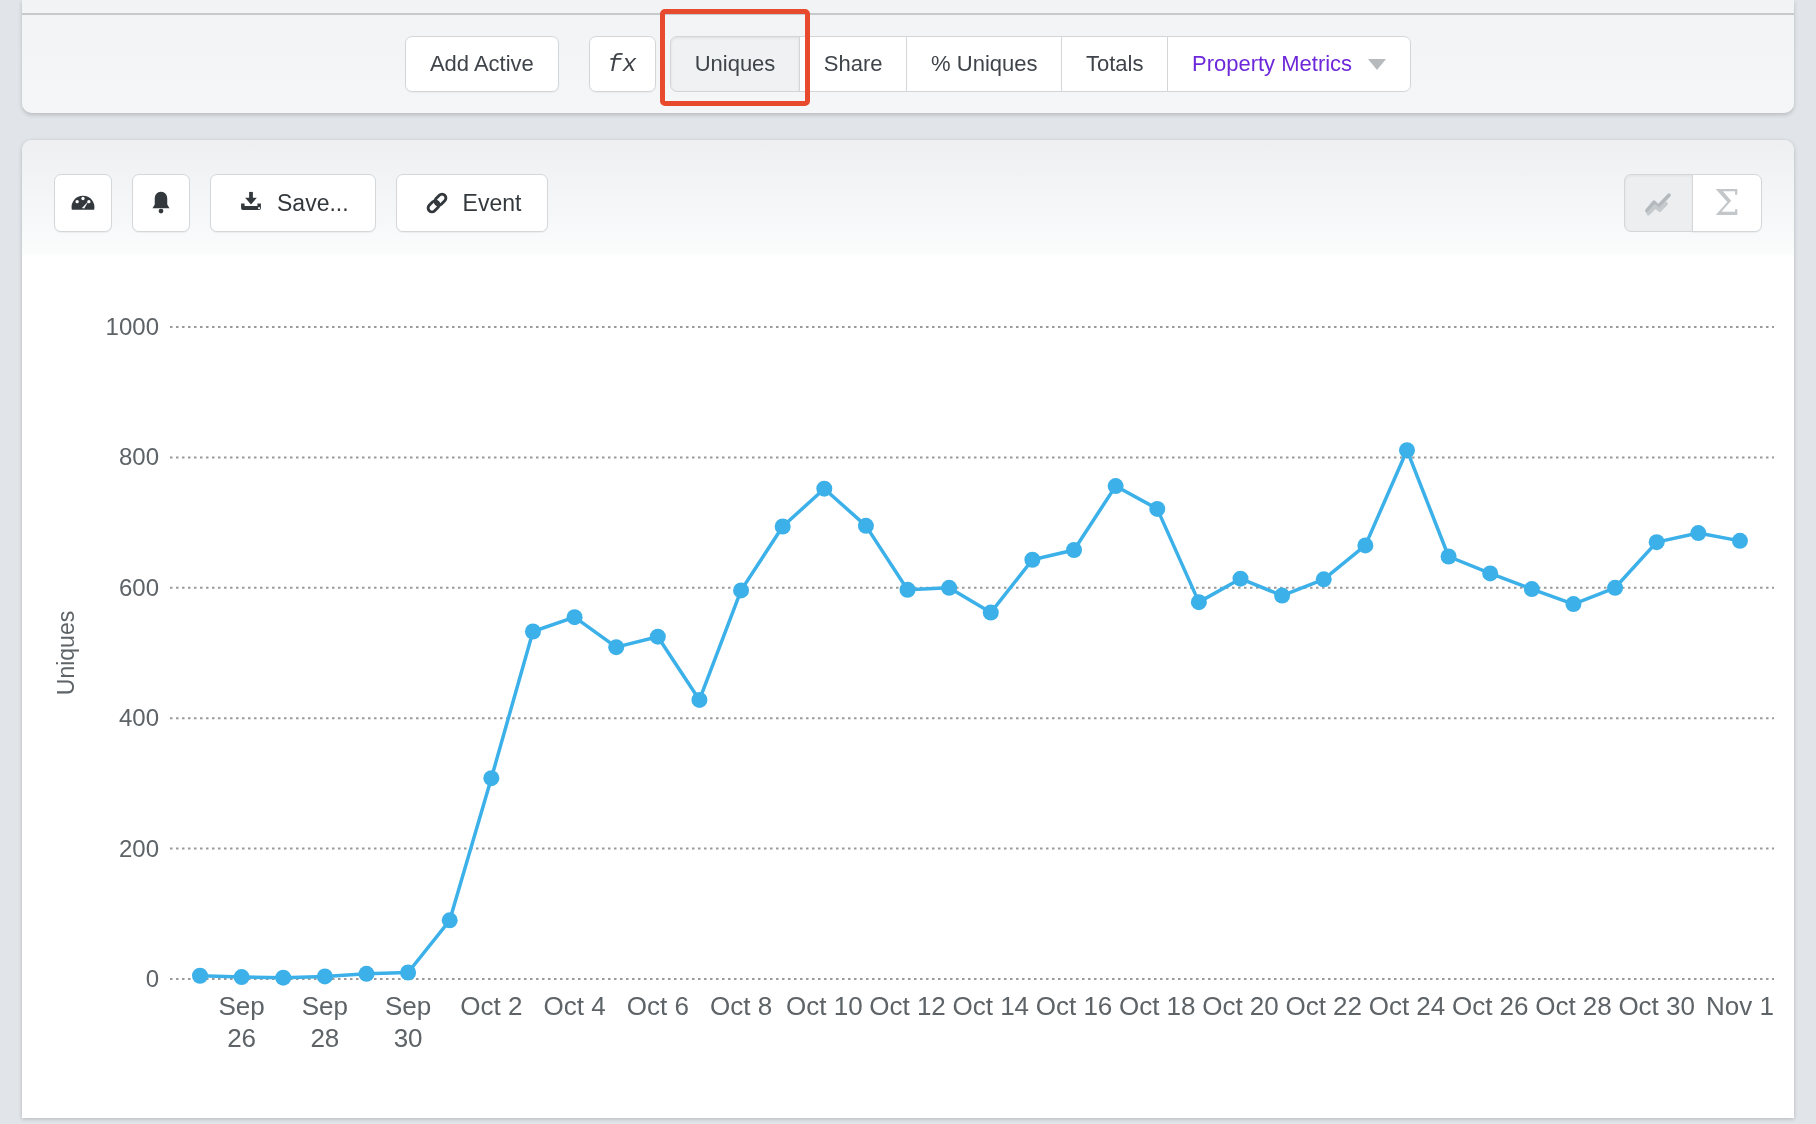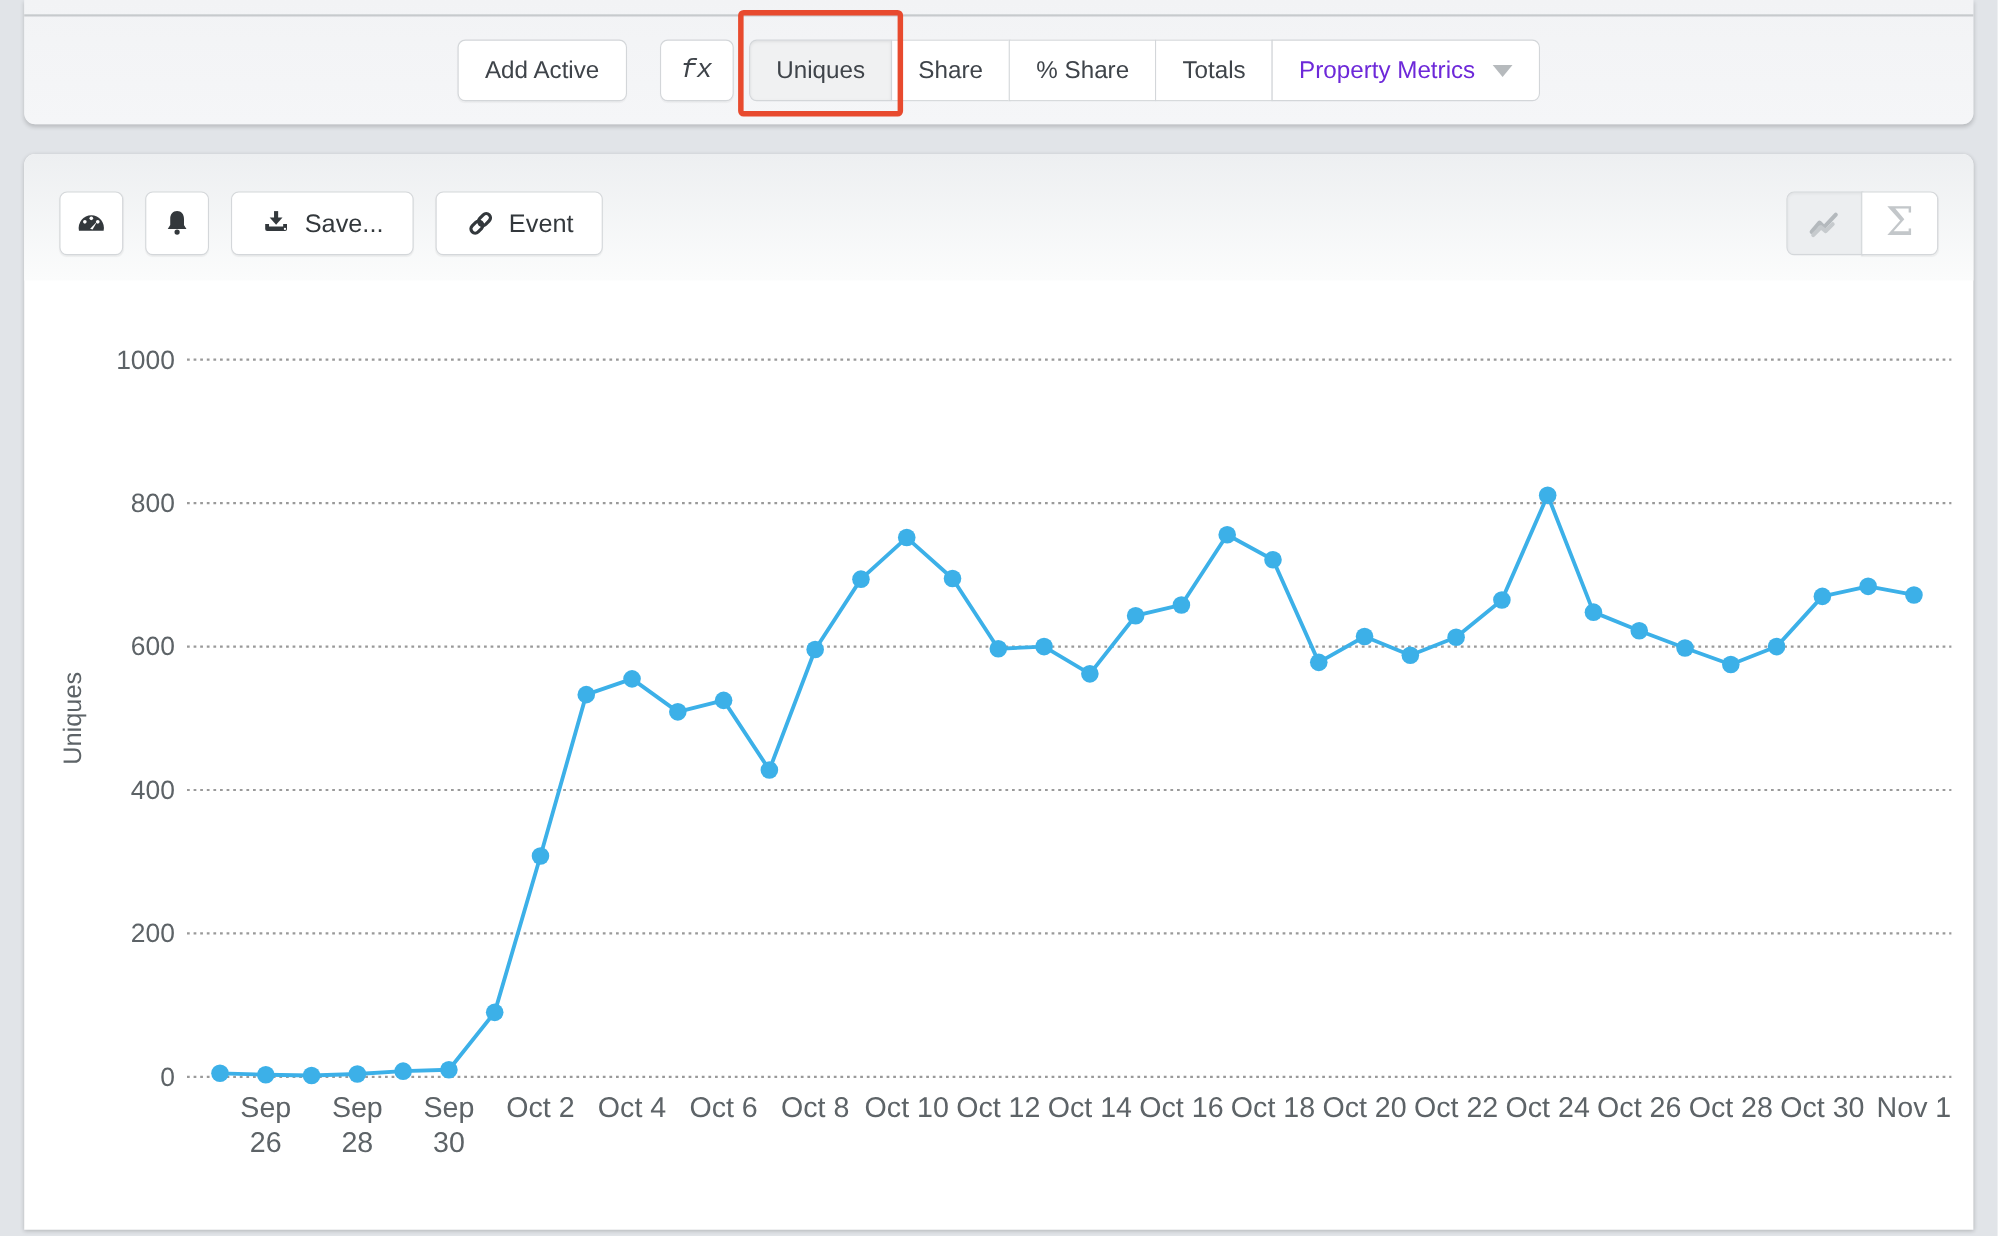--- a/index.html
+++ b/index.html
@@ -109,21 +109,21 @@
     <button class="btn btn-fx">fx</button>
     <div class="seg-group">
       <span class="seg-wrap">
         <button class="btn selected">Uniques</button>
         <span class="highlight-box"></span>
       </span>
       <span class="seg-wrap">
         <button class="btn">Share</button>
       </span>
       <span class="seg-wrap">
-        <button class="btn">% Share</button>
+        <button class="btn">% Uniques</button>
       </span>
       <span class="seg-wrap">
         <button class="btn">Totals</button>
       </span>
       <span class="seg-wrap">
         <button class="btn disabled">
           <span>Property Metrics</span>
           <span class="caret-down"></span>
         </button>
       </span>

